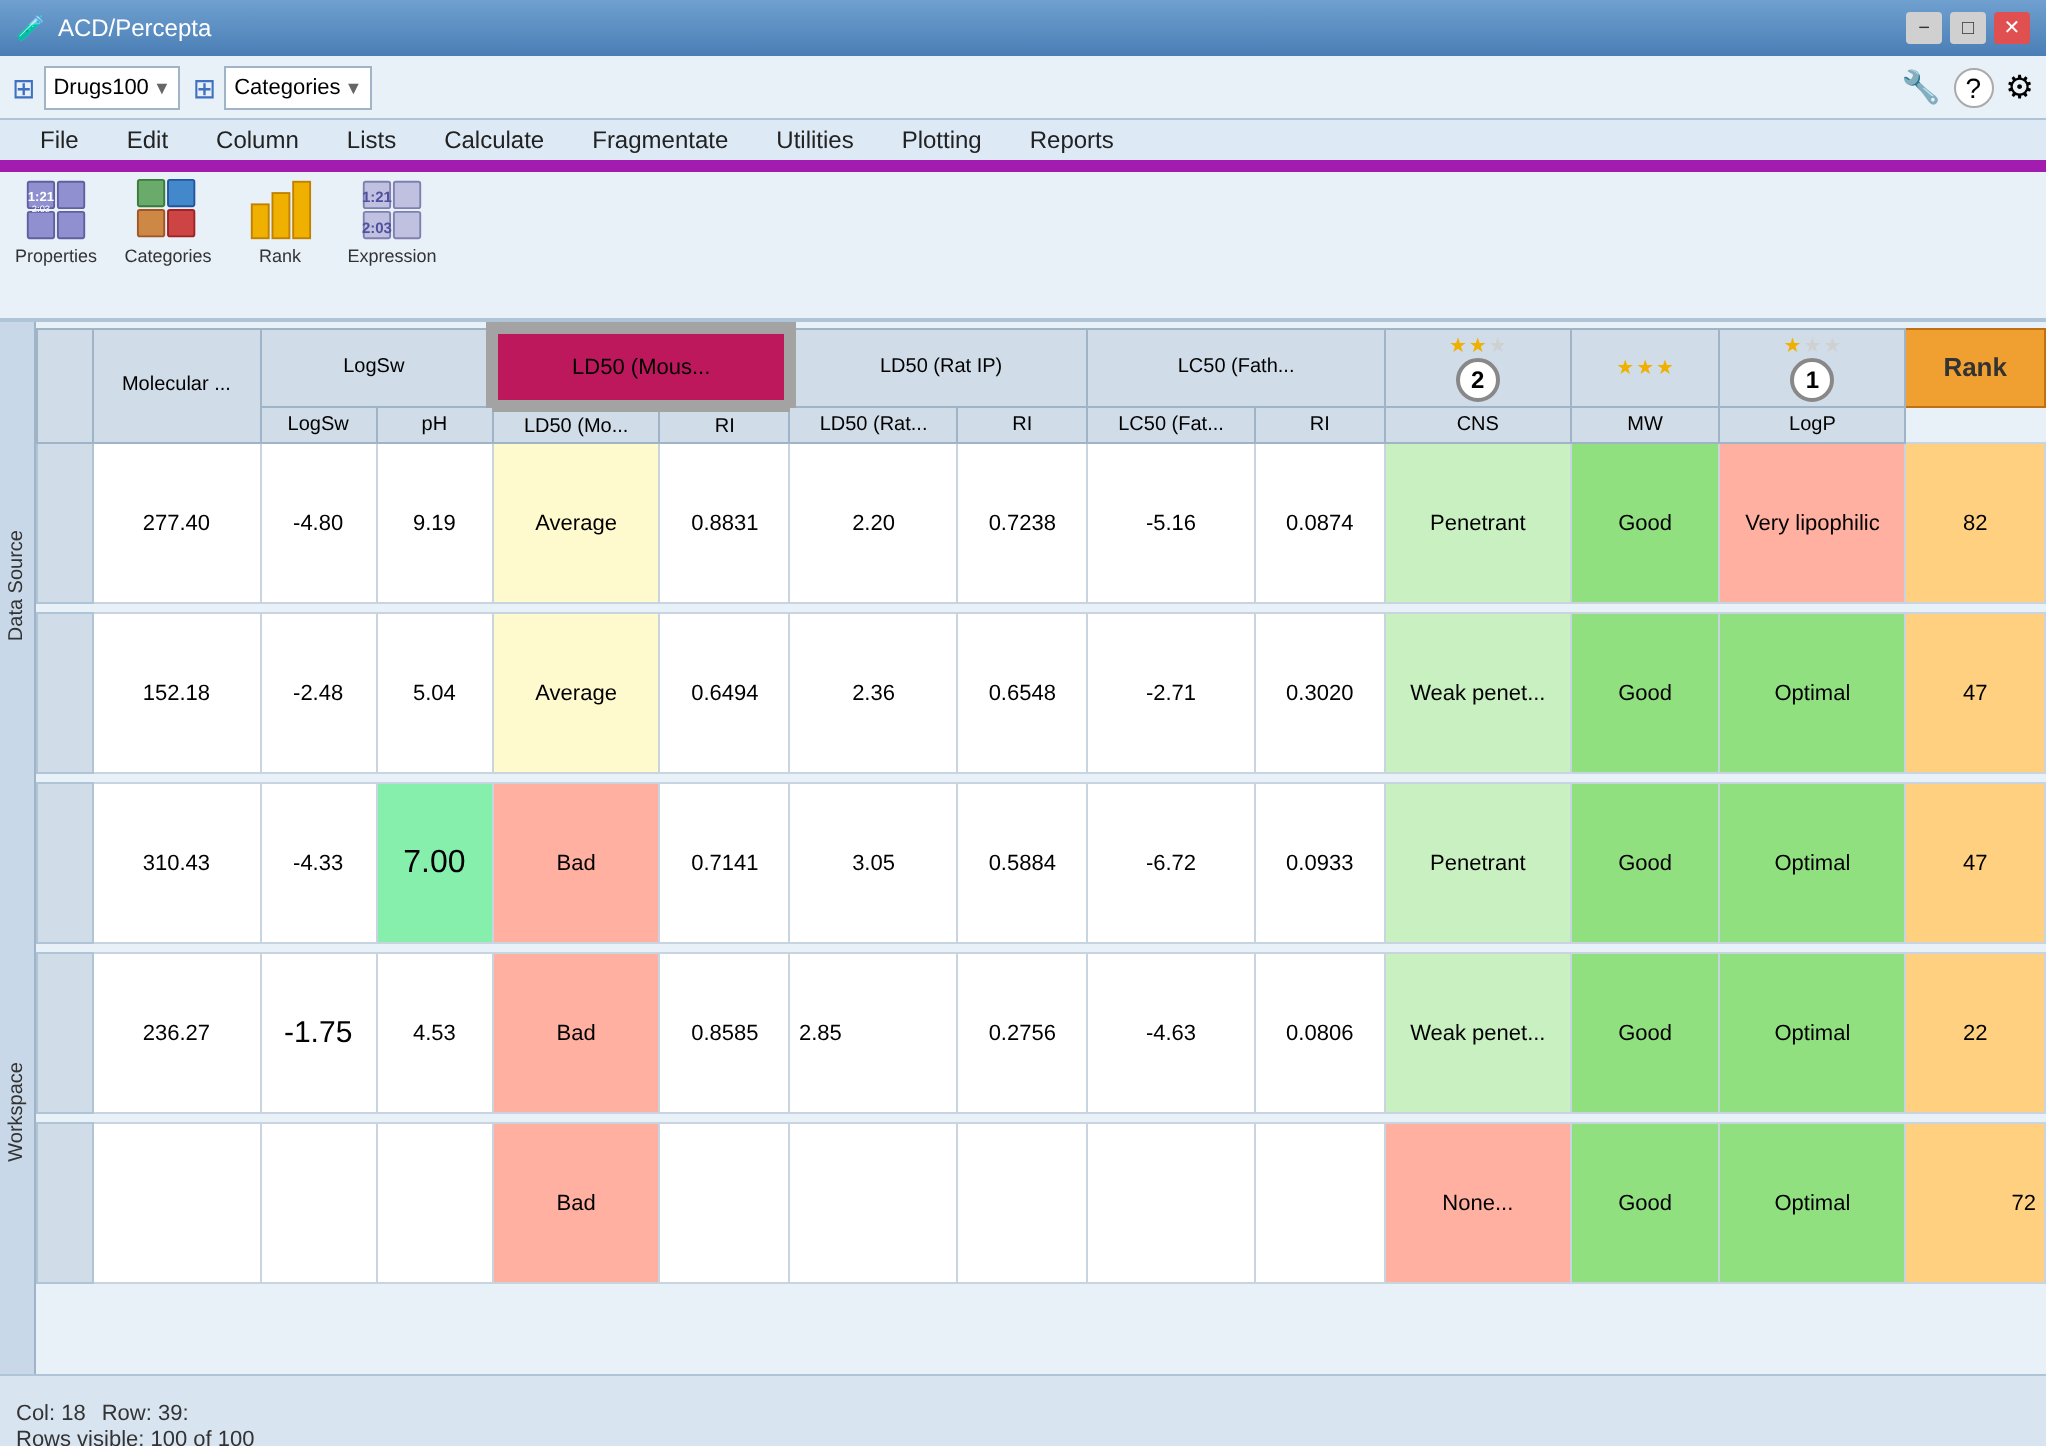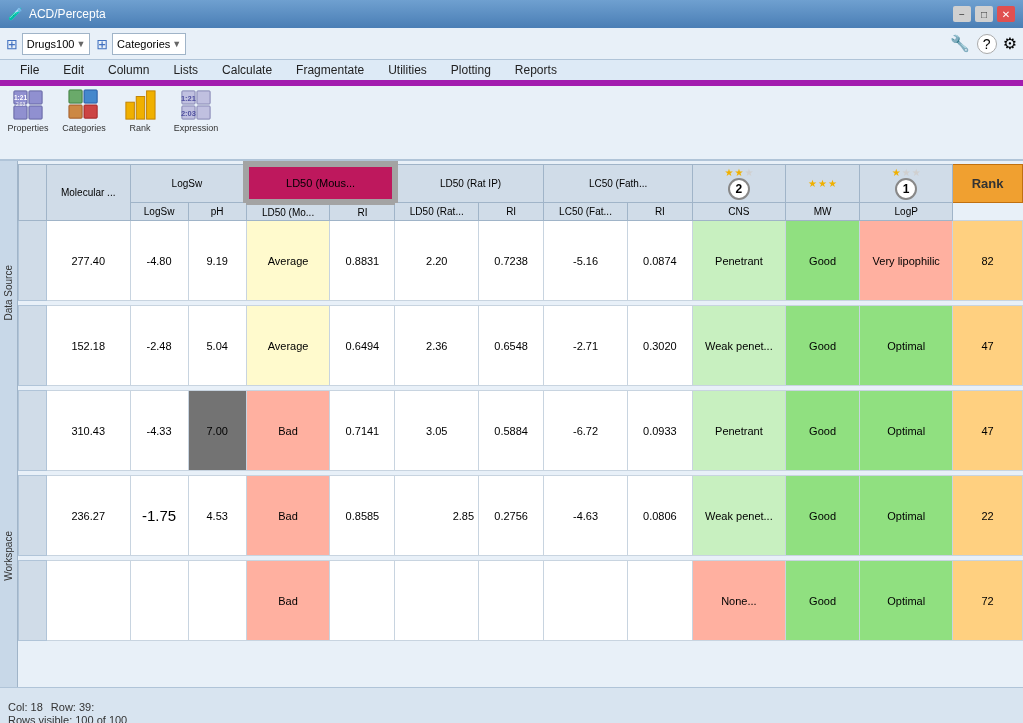--- a/index.html
+++ b/index.html
@@ -321,21 +321,21 @@
             <td style="background-color: rgb(144, 224, 128); border: 1px solid rgb(200, 212, 224); text-align: center; padding: 4px; font-size: 11px; height: 80px; vertical-align: middle;">Optimal</td>
             <td style="background-color: rgb(255, 208, 128); border: 1px solid rgb(200, 212, 224); text-align: center; padding: 4px; font-size: 11px; height: 80px; vertical-align: middle;">47</td>
           </tr>
           <tr>
             <td colspan="14" style="height: 4px; background: rgb(232, 240, 248); border: none;"></td>
           </tr>
           <tr>
             <td class="row-num-cell" style="background: rgb(208, 220, 232); font-size: 10px; text-align: center; height: 80px; border: 1px solid rgb(176, 196, 216);"></td>
             <td style="background-color: rgb(255, 255, 255); border: 1px solid rgb(200, 212, 224); text-align: center; padding: 4px; font-size: 11px; height: 80px; vertical-align: middle;">310.43</td>
             <td style="background-color: rgb(255, 255, 255); border: 1px solid rgb(200, 212, 224); text-align: center; padding: 4px; font-size: 11px; height: 80px; vertical-align: middle;">-4.33</td>
-            <td style="background-color: #737373; border: 1px solid rgb(200, 212, 224); text-align: center; padding: 0; font-size: 11px; height: 80px; vertical-align: middle;">7.00</td>
+            <td style="background-color: #86efac; border: 1px solid rgb(200, 212, 224); text-align: center; padding: 0; font-size: 16px; height: 80px; vertical-align: middle;">7.00</td>
             <td style="background-color: rgb(255, 176, 160); border: 1px solid rgb(200, 212, 224); text-align: center; padding: 4px; font-size: 11px; height: 80px; vertical-align: middle;">Bad</td>
             <td style="background-color: rgb(255, 255, 255); border: 1px solid rgb(200, 212, 224); text-align: center; padding: 4px; font-size: 11px; height: 80px; vertical-align: middle;">0.7141</td>
             <td style="background-color: rgb(255, 255, 255); border: 1px solid rgb(200, 212, 224); padding: 4px; font-size: 11px; height: 80px; vertical-align: middle;">3.05</td>
             <td style="background-color: rgb(255, 255, 255); border: 1px solid rgb(200, 212, 224); text-align: center; padding: 4px; font-size: 11px; height: 80px; vertical-align: middle;">0.5884</td>
             <td style="background-color: rgb(255, 255, 255); border: 1px solid rgb(200, 212, 224); text-align: center; padding: 4px; font-size: 11px; height: 80px; vertical-align: middle;">-6.72</td>
             <td style="background-color: rgb(255, 255, 255); border: 1px solid rgb(200, 212, 224); text-align: center; padding: 4px; font-size: 11px; height: 80px; vertical-align: middle;">0.0933</td>
             <td style="background-color: rgb(200, 240, 192); border: 1px solid rgb(200, 212, 224); text-align: center; padding: 4px; font-size: 11px; height: 80px; vertical-align: middle;">Penetrant</td>
             <td style="background-color: rgb(144, 224, 128); border: 1px solid rgb(200, 212, 224); text-align: center; padding: 4px; font-size: 11px; height: 80px; vertical-align: middle;">Good</td>
             <td style="background-color: rgb(144, 224, 128); border: 1px solid rgb(200, 212, 224); text-align: center; padding: 4px; font-size: 11px; height: 80px; vertical-align: middle;">Optimal</td>
             <td style="background-color: rgb(255, 208, 128); border: 1px solid rgb(200, 212, 224); text-align: center; padding: 4px; font-size: 11px; height: 80px; vertical-align: middle;">47</td>
@@ -343,21 +343,21 @@
           <tr>
             <td colspan="14" style="height: 4px; background: rgb(232, 240, 248); border: none;"></td>
           </tr>
           <tr>
             <td class="row-num-cell" style="background: rgb(208, 220, 232); font-size: 10px; text-align: center; height: 80px; border: 1px solid rgb(176, 196, 216);"></td>
             <td style="background-color: rgb(255, 255, 255); border: 1px solid rgb(200, 212, 224); text-align: center; padding: 4px; font-size: 11px; height: 80px; vertical-align: middle;">236.27</td>
             <td style="background-color: rgb(255, 255, 255); border: 1px solid rgb(200, 212, 224); text-align: center; padding: 4px; font-size: 15px; height: 80px; vertical-align: middle;">-1.75</td>
             <td style="background-color: rgb(255, 255, 255); border: 1px solid rgb(200, 212, 224); text-align: center; padding: 4px; font-size: 11px; height: 80px; vertical-align: middle;">4.53</td>
             <td style="background-color: rgb(255, 176, 160); border: 1px solid rgb(200, 212, 224); text-align: center; padding: 4px; font-size: 11px; height: 80px; vertical-align: middle;">Bad</td>
             <td style="background-color: rgb(255, 255, 255); border: 1px solid rgb(200, 212, 224); text-align: center; padding: 4px; font-size: 11px; height: 80px; vertical-align: middle;">0.8585</td>
-            <td style="background-color: rgb(255, 255, 255); border: 1px solid rgb(200, 212, 224); text-align: right; padding: 4px; font-size: 11px; height: 80px; vertical-align: middle;">2.85</td>
+            <td style="background-color: rgb(255, 255, 255); border: 1px solid rgb(200, 212, 224); text-align: left; padding: 4px; font-size: 11px; height: 80px; vertical-align: middle;">2.85</td>
             <td style="background-color: rgb(255, 255, 255); border: 1px solid rgb(200, 212, 224); text-align: center; padding: 4px; font-size: 11px; height: 80px; vertical-align: middle;">0.2756</td>
             <td style="background-color: rgb(255, 255, 255); border: 1px solid rgb(200, 212, 224); text-align: center; padding: 4px; font-size: 11px; height: 80px; vertical-align: middle;">-4.63</td>
             <td style="background-color: rgb(255, 255, 255); border: 1px solid rgb(200, 212, 224); text-align: center; padding: 4px; font-size: 11px; height: 80px; vertical-align: middle;">0.0806</td>
             <td style="background-color: rgb(200, 240, 192); border: 1px solid rgb(200, 212, 224); text-align: center; padding: 4px; font-size: 11px; height: 80px; vertical-align: middle;">Weak penet...</td>
             <td style="background-color: rgb(144, 224, 128); border: 1px solid rgb(200, 212, 224); text-align: center; padding: 4px; font-size: 11px; height: 80px; vertical-align: middle;">Good</td>
             <td style="background-color: rgb(144, 224, 128); border: 1px solid rgb(200, 212, 224); text-align: center; padding: 4px; font-size: 11px; height: 80px; vertical-align: middle;">Optimal</td>
             <td style="background-color: rgb(255, 208, 128); border: 1px solid rgb(200, 212, 224); text-align: center; padding: 4px; font-size: 11px; height: 80px; vertical-align: middle;">22</td>
           </tr>
           <tr>
             <td colspan="14" style="height: 4px; background: rgb(232, 240, 248); border: none;"></td>
@@ -369,21 +369,21 @@
             <td style="background-color: rgb(255, 255, 255); border: 1px solid rgb(200, 212, 224); text-align: center; padding: 4px; font-size: 11px; height: 80px; vertical-align: middle;"></td>
             <td style="background-color: rgb(255, 176, 160); border: 1px solid rgb(200, 212, 224); text-align: center; padding: 4px; font-size: 11px; height: 80px; vertical-align: middle;">Bad</td>
             <td style="background-color: rgb(255, 255, 255); border: 1px solid rgb(200, 212, 224); text-align: center; padding: 4px; font-size: 11px; height: 80px; vertical-align: middle;"></td>
             <td style="background-color: rgb(255, 255, 255); border: 1px solid rgb(200, 212, 224); text-align: center; padding: 4px; font-size: 11px; height: 80px; vertical-align: middle;"></td>
             <td style="background-color: rgb(255, 255, 255); border: 1px solid rgb(200, 212, 224); text-align: center; padding: 4px; font-size: 11px; height: 80px; vertical-align: middle;"></td>
             <td style="background-color: rgb(255, 255, 255); border: 1px solid rgb(200, 212, 224); text-align: center; padding: 4px; font-size: 11px; height: 80px; vertical-align: middle;"></td>
             <td style="background-color: rgb(255, 255, 255); border: 1px solid rgb(200, 212, 224); text-align: center; padding: 4px; font-size: 11px; height: 80px; vertical-align: middle;"></td>
             <td style="background-color: rgb(255, 176, 160); border: 1px solid rgb(200, 212, 224); text-align: center; padding: 4px; font-size: 11px; height: 80px; vertical-align: middle;">None...</td>
             <td style="background-color: rgb(144, 224, 128); border: 1px solid rgb(200, 212, 224); text-align: center; padding: 4px; font-size: 11px; height: 80px; vertical-align: middle;">Good</td>
             <td style="background-color: rgb(144, 224, 128); border: 1px solid rgb(200, 212, 224); text-align: center; padding: 4px; font-size: 11px; height: 80px; vertical-align: middle;">Optimal</td>
-            <td style="background-color: rgb(255, 208, 128); border: 1px solid rgb(200, 212, 224); text-align: center; padding: 4px; font-size: 11px; height: 80px; vertical-align: middle; margin-top: 21px;">72</td>
+            <td style="background-color: rgb(255, 208, 128); border: 1px solid rgb(200, 212, 224); text-align: right; padding: 4px; font-size: 11px; height: 80px; vertical-align: middle; margin-top: 21px;">72</td>
           </tr>
         </tbody>
     </table>
   </div>
 </div>
 
 <div id="status-bar">
   <div style="display:flex;flex-direction:column;gap:1px;">
     <div style="display:flex;gap:8px;">
       <span>Col: 18</span>

